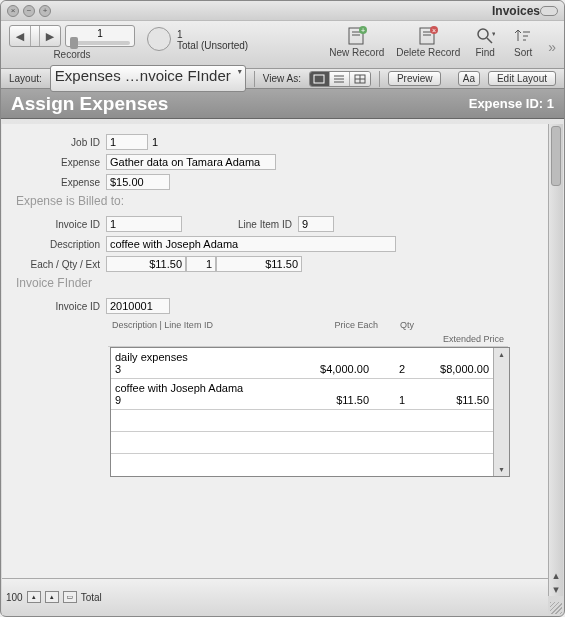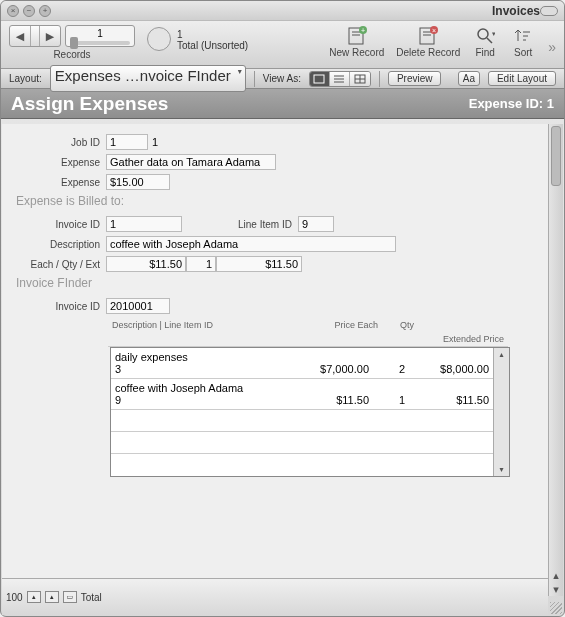--- a/index.html
+++ b/index.html
@@ -330,21 +330,21 @@
 
     <div style="display:flex; margin-left:92px;">
       <div class="finder-table">
         <div class="ft-body">
           <div class="ft-row">
             <div class="ft-line">
                 <div class="c1">daily expenses</div>
               </div>
             <div class="ft-line">
               <div class="c1">3</div>
-              <div class="c2">$7,000.00</div>
+              <div class="c2">$4,000.00</div>
               <div class="c3">2</div>
               <div class="c4">$8,000.00</div>
             </div>
           </div>
           <div class="ft-row">
             <div class="ft-line">
                 <div class="c1">coffee with Joseph Adama</div>
               </div>
             <div class="ft-line">
               <div class="c1">9</div>

